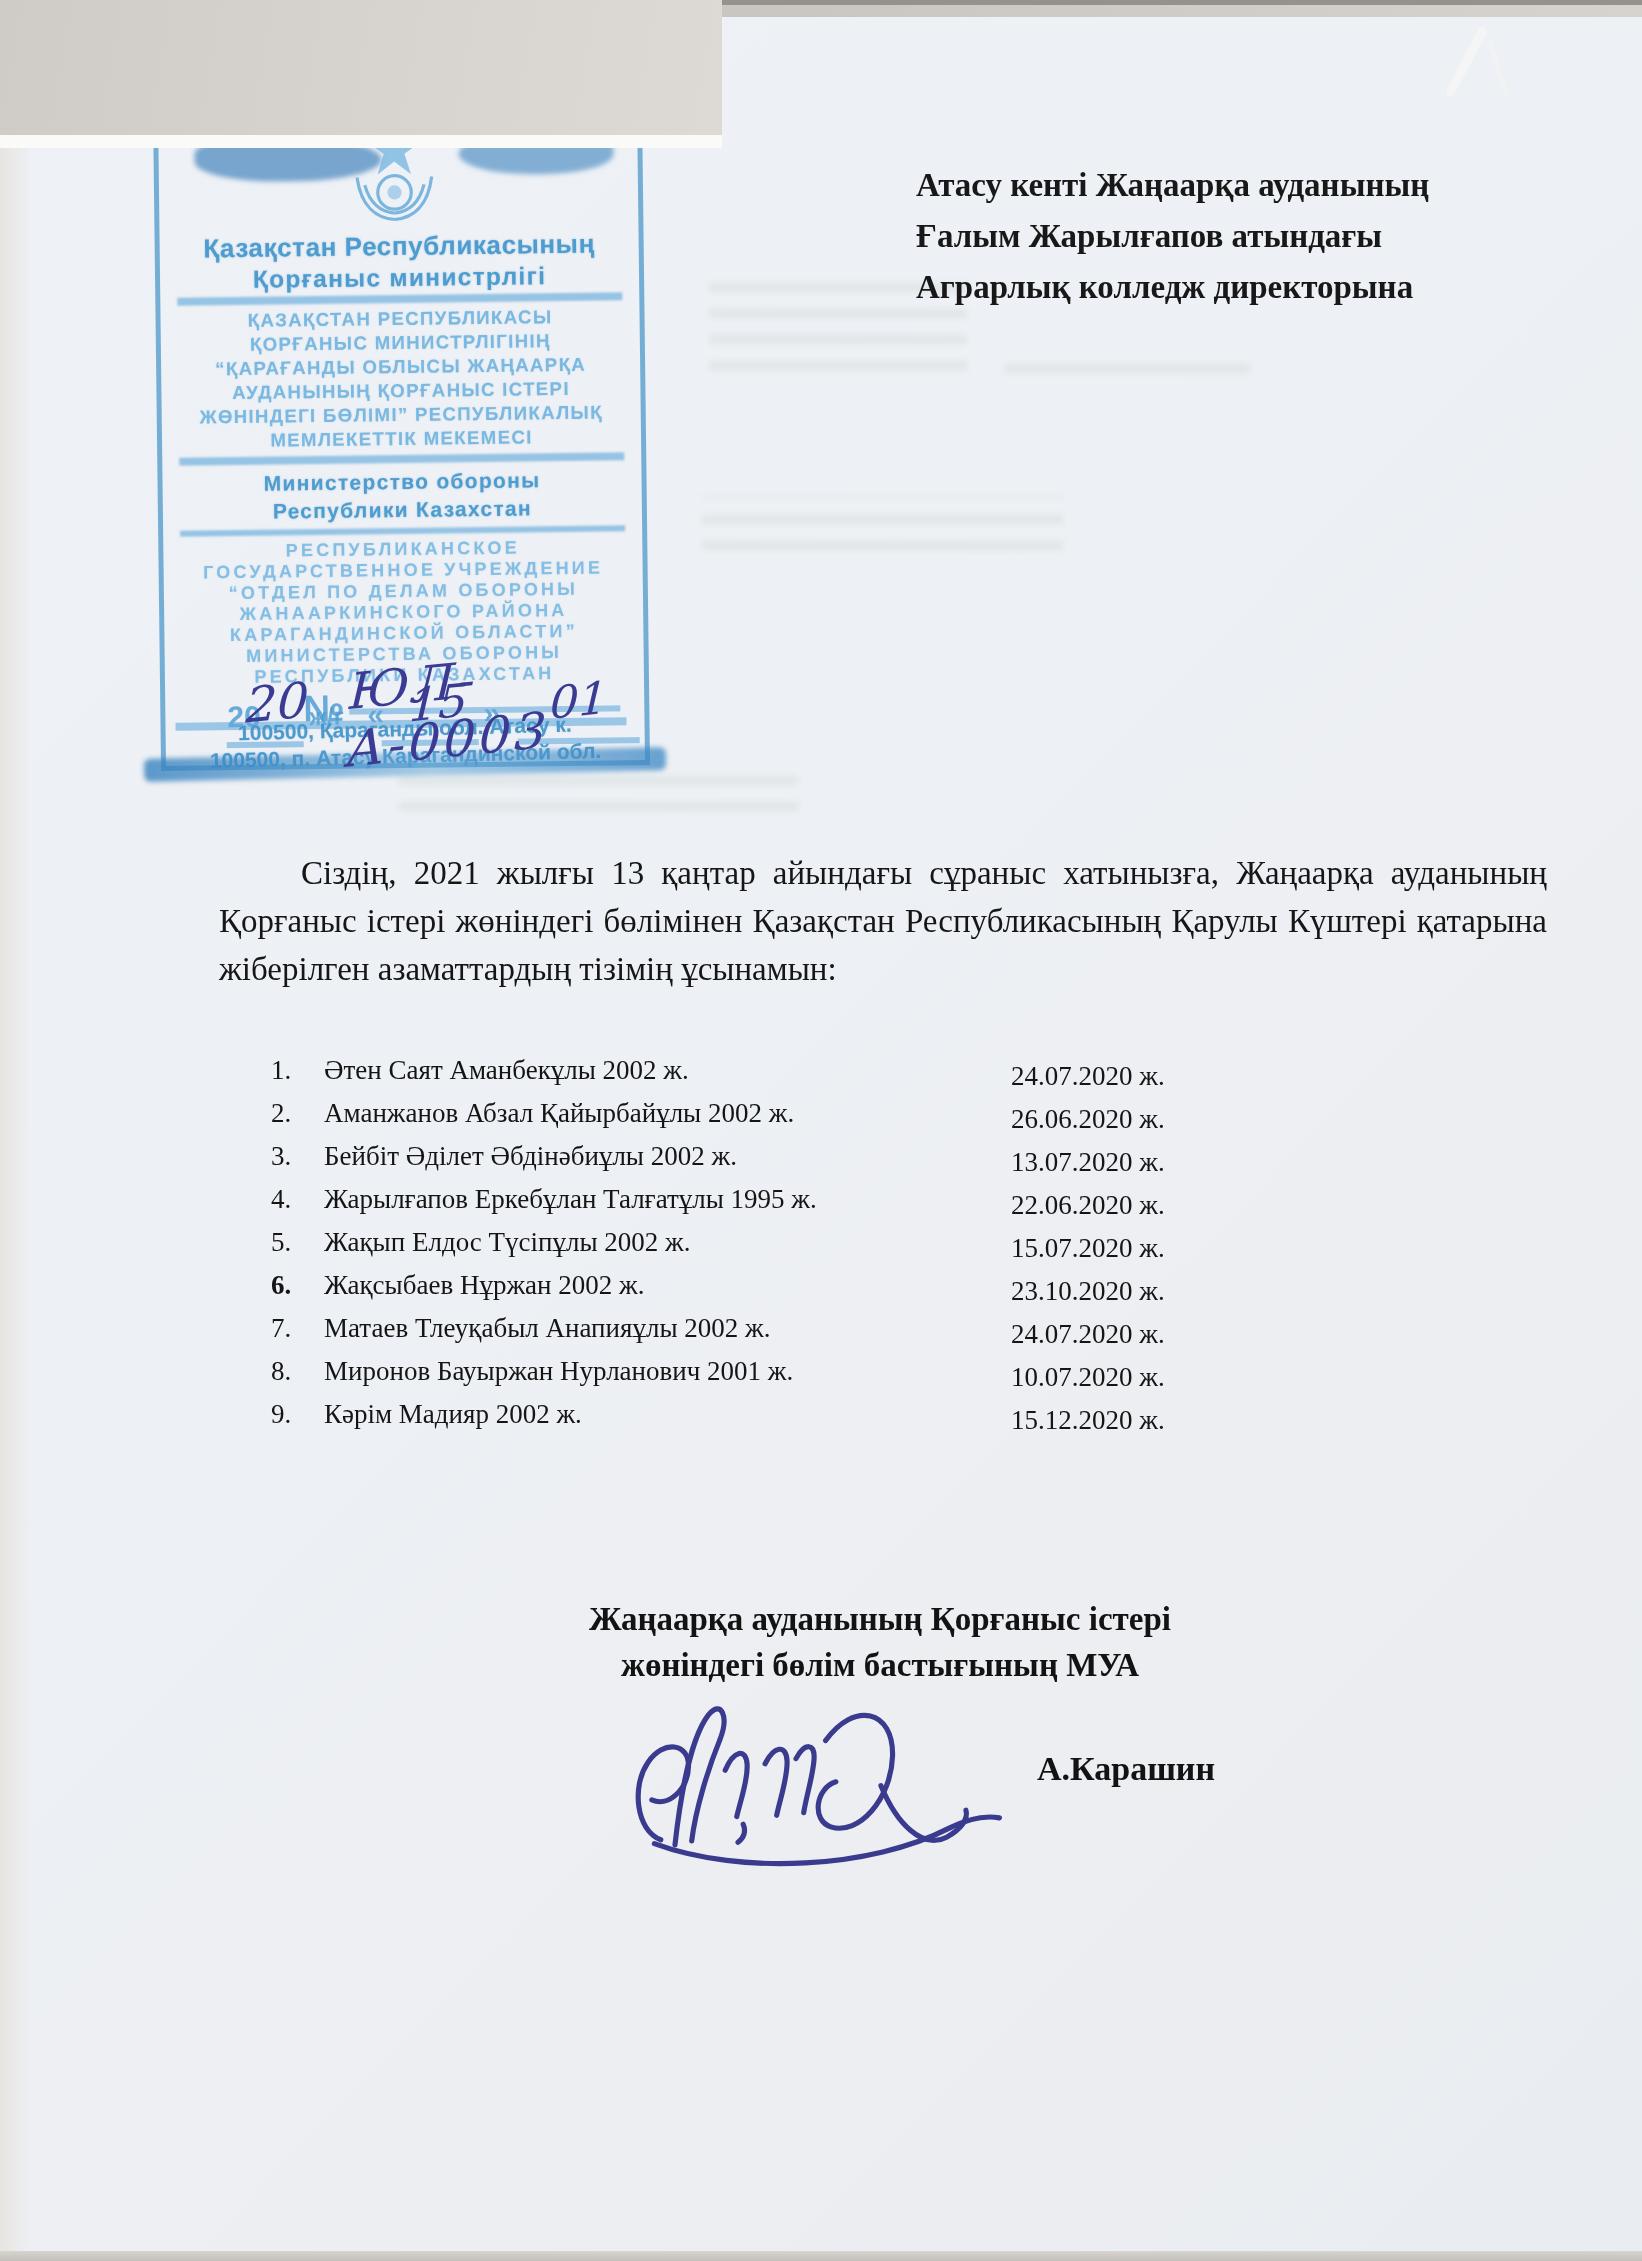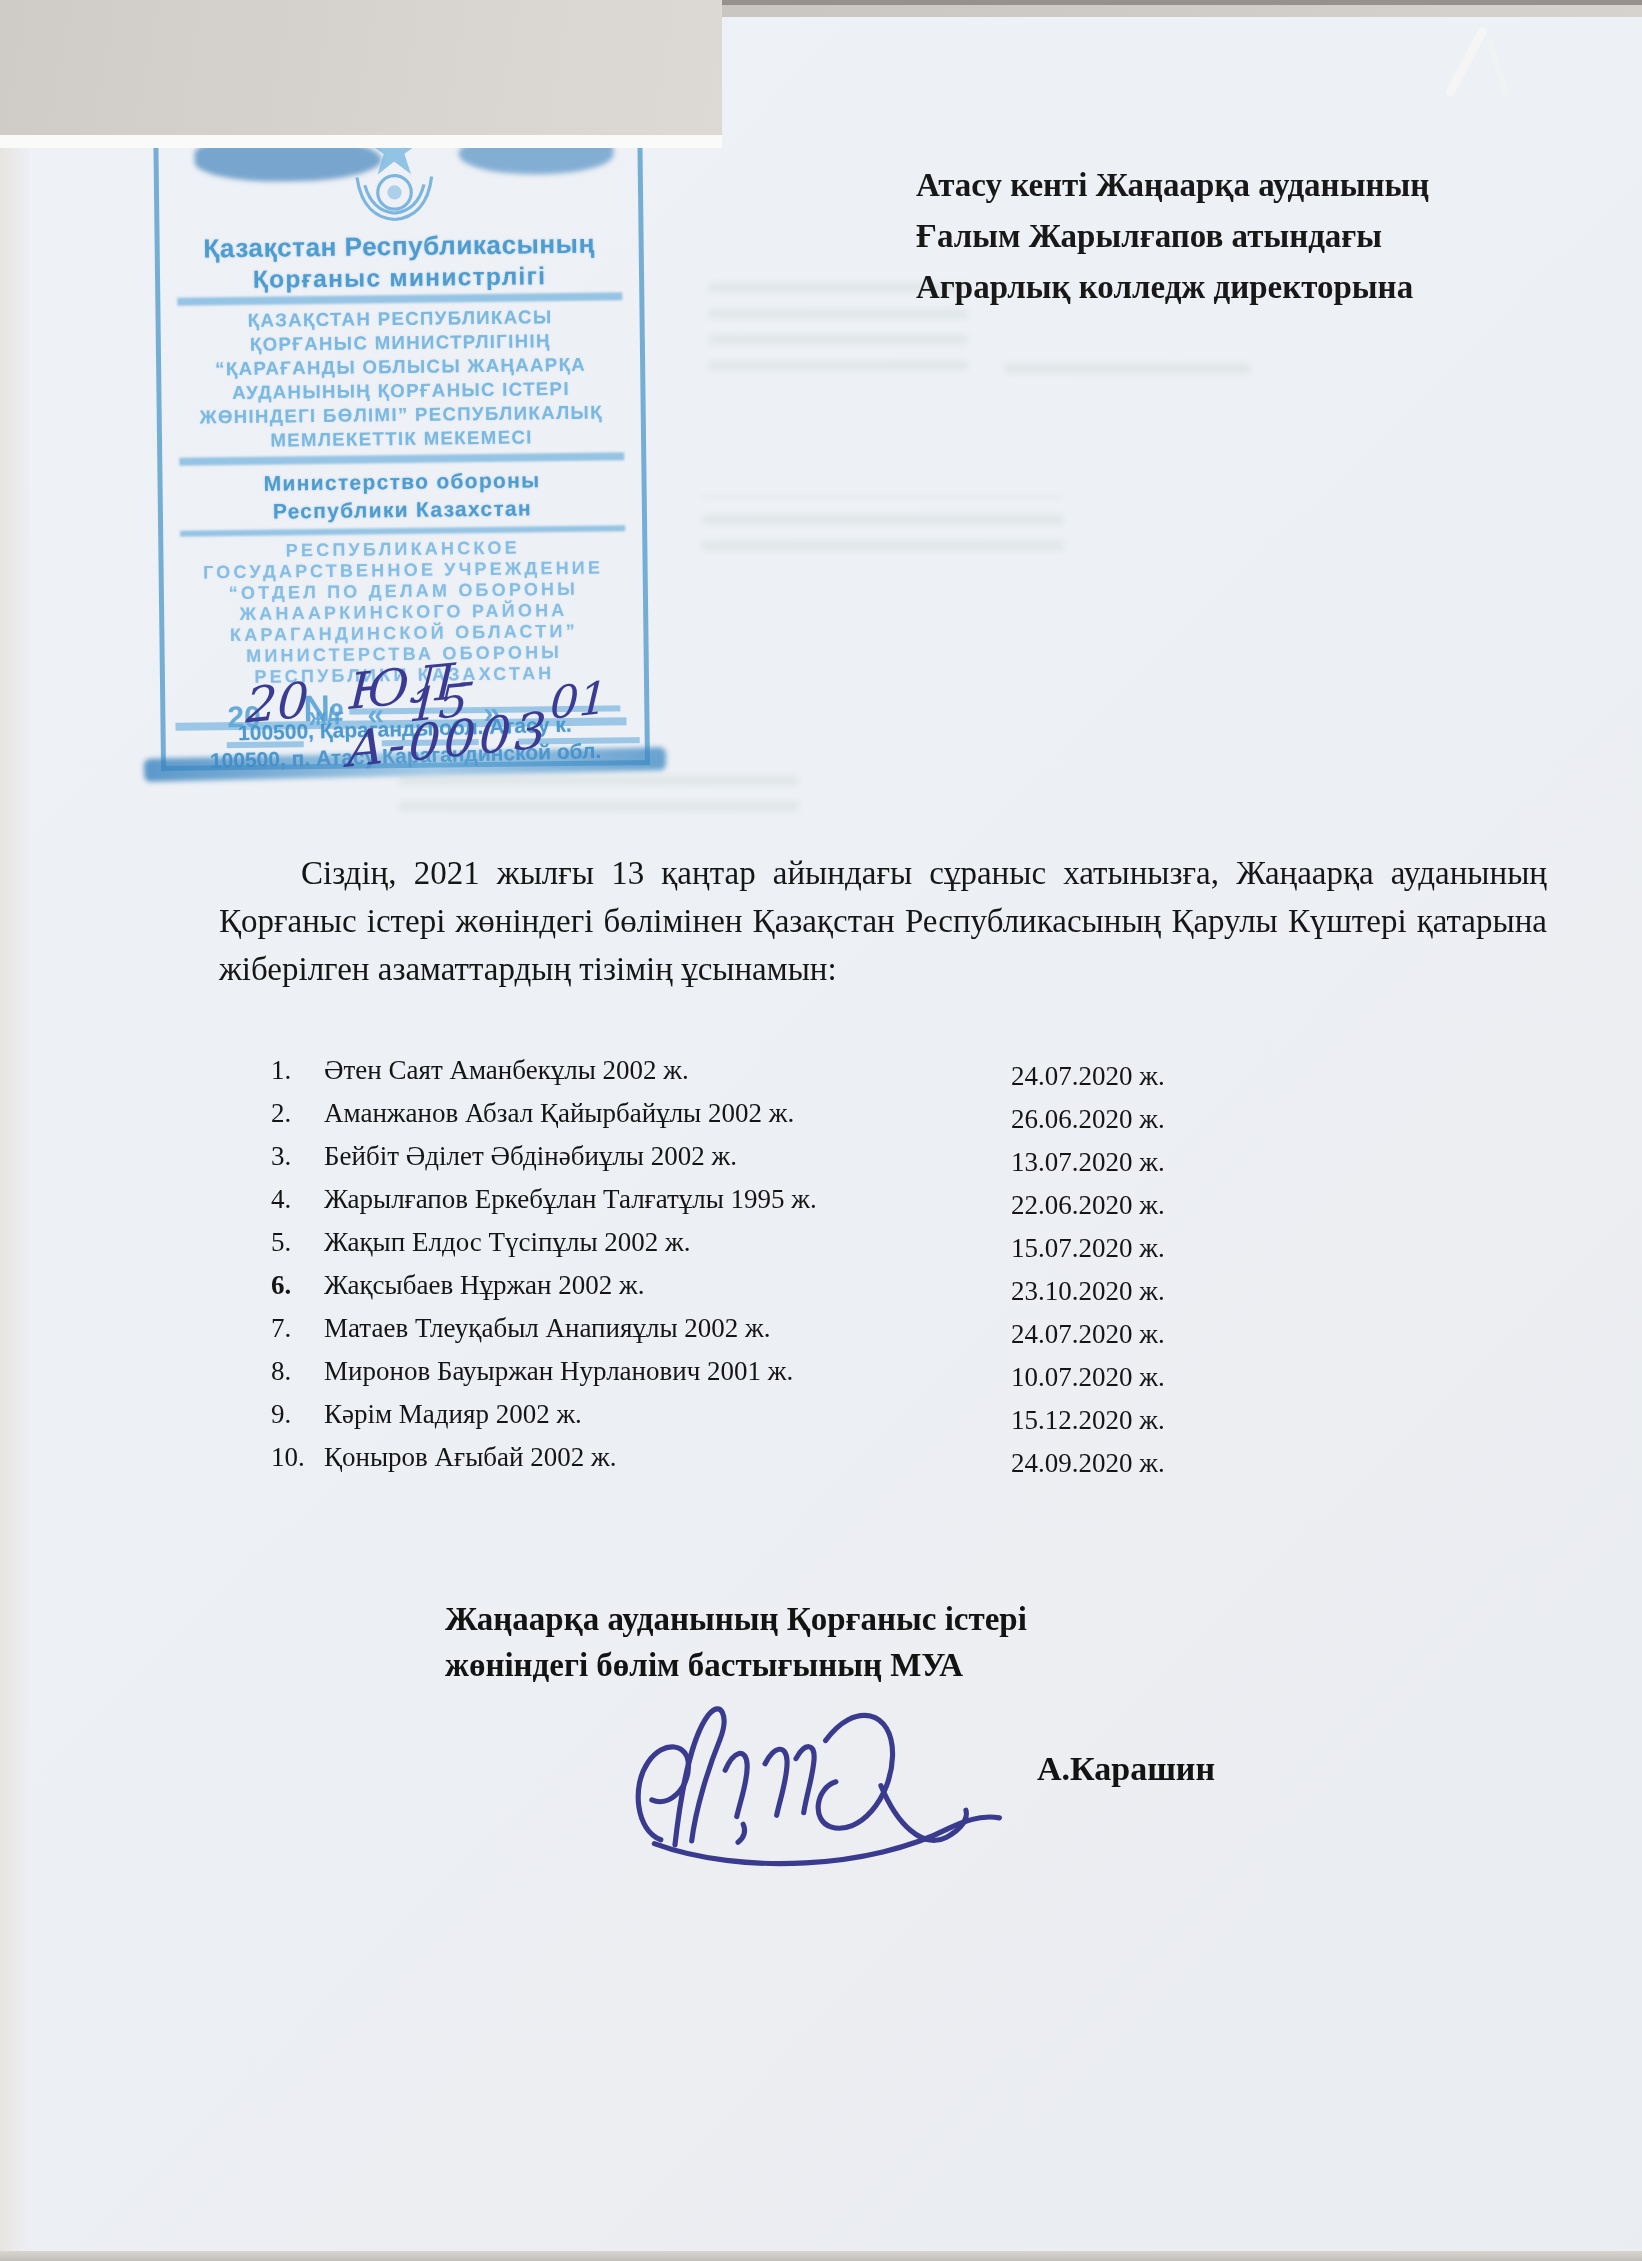--- a/index.html
+++ b/index.html
@@ -78,21 +78,21 @@
     font-weight:bold; font-size:33px; line-height:51px; color:#181818; }
   .body-par{ position:absolute; left:219px; top:849px; width:1328px; z-index:2;
     font-size:33px; line-height:48px; text-align:justify; text-indent:82px; color:#161616; }
   .clist{ position:absolute; left:271px; top:1049px; width:1282px; z-index:2;
     font-size:27px; color:#151515; }
   .crow{ position:relative; height:43px; line-height:43px; white-space:nowrap; }
   .crow .num{ display:inline-block; width:53px; }
   .crow .num.bold{ font-weight:bold; }
   .crow .cdate{ position:absolute; left:740px; top:6px; }
   .sig-title{ position:absolute; left:445px; top:1596px; width:870px; z-index:2;
-    text-align:left; font-weight:bold; font-size:33px; line-height:46px; color:#131313; }
+    text-align:center; font-weight:bold; font-size:33px; line-height:46px; color:#131313; }
   .signature-svg{ position:absolute; left:599px; top:1662px; width:412px; height:219px; z-index:3; }
   .signer{ position:absolute; left:1023px; top:1750px; z-index:2;
     font-weight:bold; font-size:34px; color:#131313;margin-left:14px; }
   .footer{ position:absolute; left:223px; top:2063px; z-index:2;
     font-size:31px; line-height:41px; color:#1a1a1a; white-space:pre-line; }
 </style>
 </head>
 <body>
 
 <div class="page">
@@ -216,24 +216,20 @@
       <span class="num">7.</span><span>Матаев Тлеуқабыл Анапияұлы 2002 ж.</span>
       <span class="cdate">24.07.2020 ж.</span>
     </div>
     <div class="crow">
       <span class="num">8.</span><span>Миронов Бауыржан Нурланович 2001 ж.</span>
       <span class="cdate">10.07.2020 ж.</span>
     </div>
     <div class="crow">
       <span class="num">9.</span><span>Кәрім Мадияр 2002 ж.</span>
       <span class="cdate">15.12.2020 ж.</span>
-    </div>
-    <div class="crow">
-      <span class="num">10.</span><span>Қоныров Ағыбай 2002 ж.</span>
-      <span class="cdate">24.09.2020 ж.</span>
     </div>
   </div>
 
   <div class="sig-title">
     <div>Жаңаарқа ауданының Қорғаныс істері</div>
     <div>жөніндегі бөлім бастығының МУА</div>
   </div>
 
   <svg class="signature-svg" viewBox="0 0 640 340">
     <g stroke="#3a3a8e" fill="none" stroke-width="8" stroke-linecap="round" stroke-linejoin="round">

